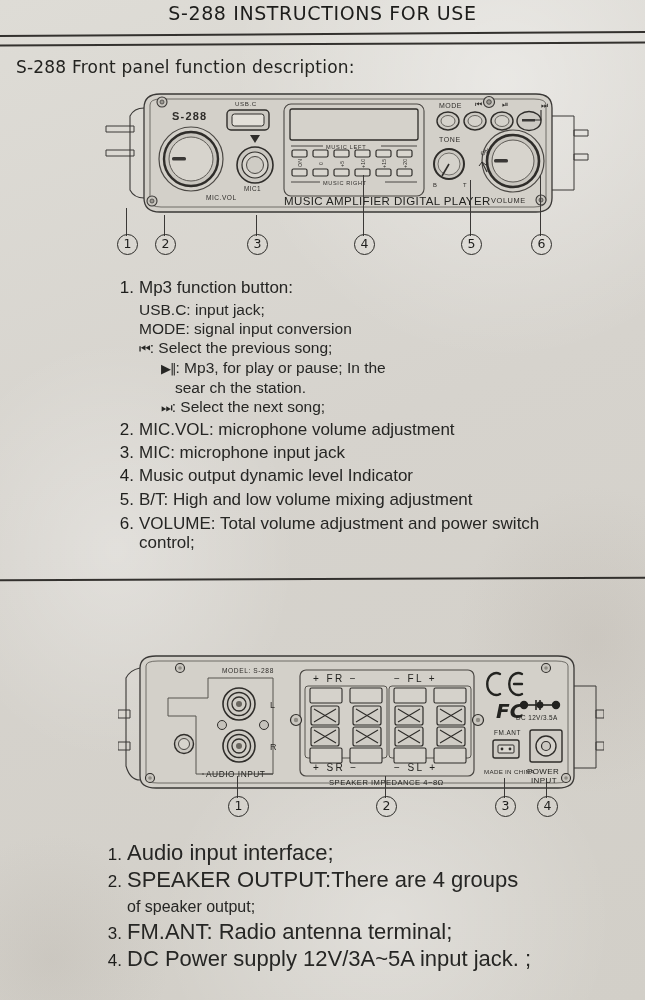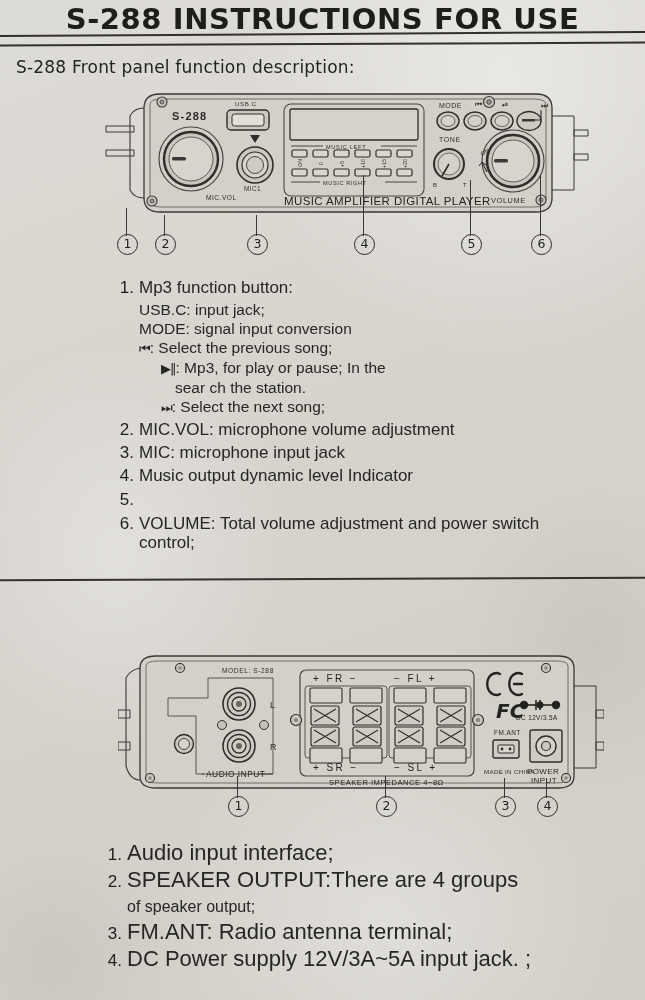--- a/index.html
+++ b/index.html
@@ -34,23 +34,23 @@
     inset: 0;
   }
 
   
   .title {
     position: absolute;
     top: 2px;
     left: 0;
     right: 0;
     text-align: center;
-    font-size: 29px;
+    font-size: 19px;
     letter-spacing: 0.6px;
-    font-weight: 700;
+    font-weight: 400;
     color: #1d1d1b;
     font-family: "DejaVu Sans", sans-serif;
   }
   .rule {
     position: absolute;
     left: 0;
     right: 0;
     height: 0;
     border-top: 2px solid #33312e;
   }
@@ -294,20 +294,21 @@
     <div class="li" style="margin-top:3px;">
       <span class="num">3.</span>
       <span class="txt">MIC: microphone input jack</span>
     </div>
     <div class="li" style="margin-top:3px;">
       <span class="num">4.</span>
       <span class="txt">Music output dynamic level Indicator</span>
     </div>
     <div class="li" style="margin-top:4px;">
       <span class="num">5.</span>
+      <span class="txt">B/T: High and low volume mixing adjustment</span>
     </div>
     <div class="li" style="margin-top:4px;">
       <span class="num">6.</span>
       <span class="txt">VOLUME: Total volume adjustment and power switch control;</span>
     </div>
   </div>
 
   <div class="rule r3"></div>
 
   <div class="diagram" style="left:118px; top:648px;">

